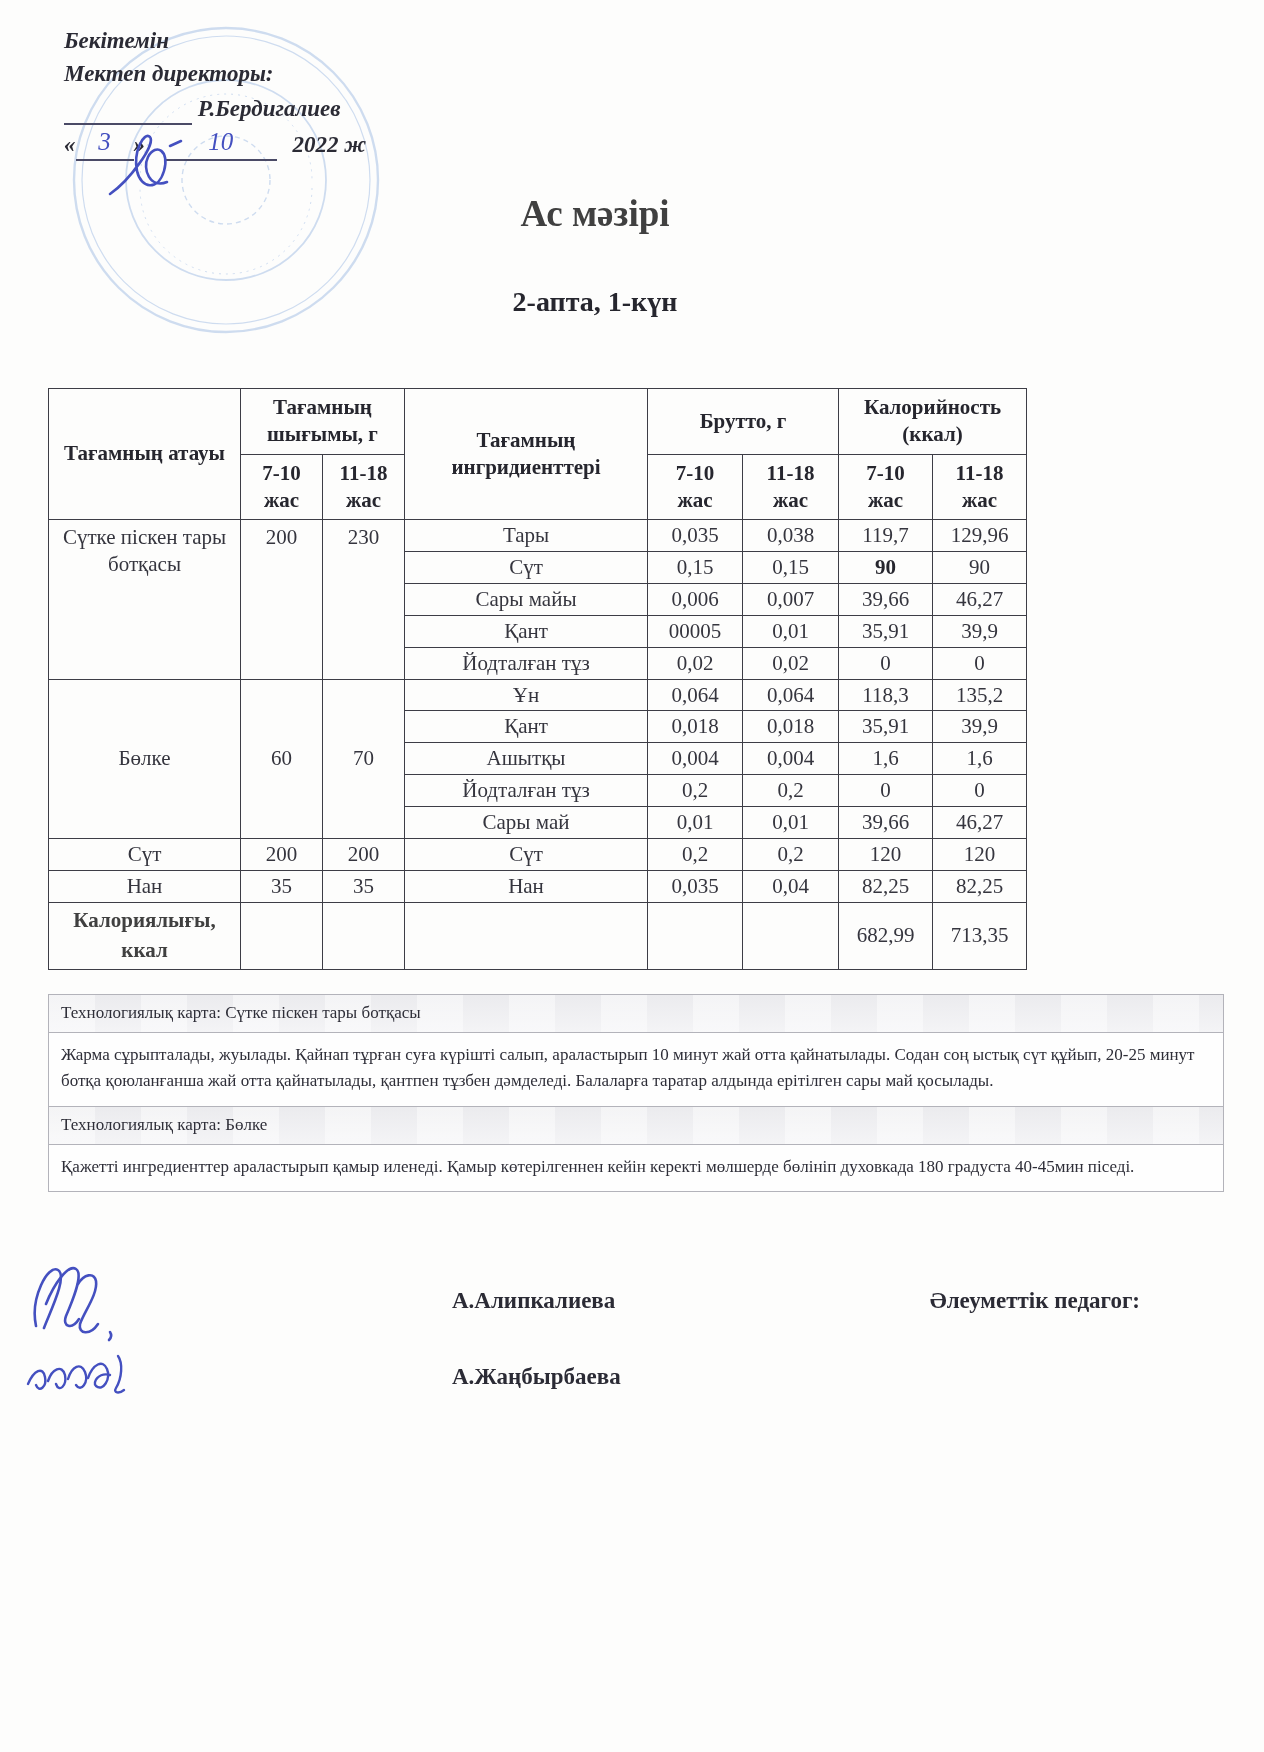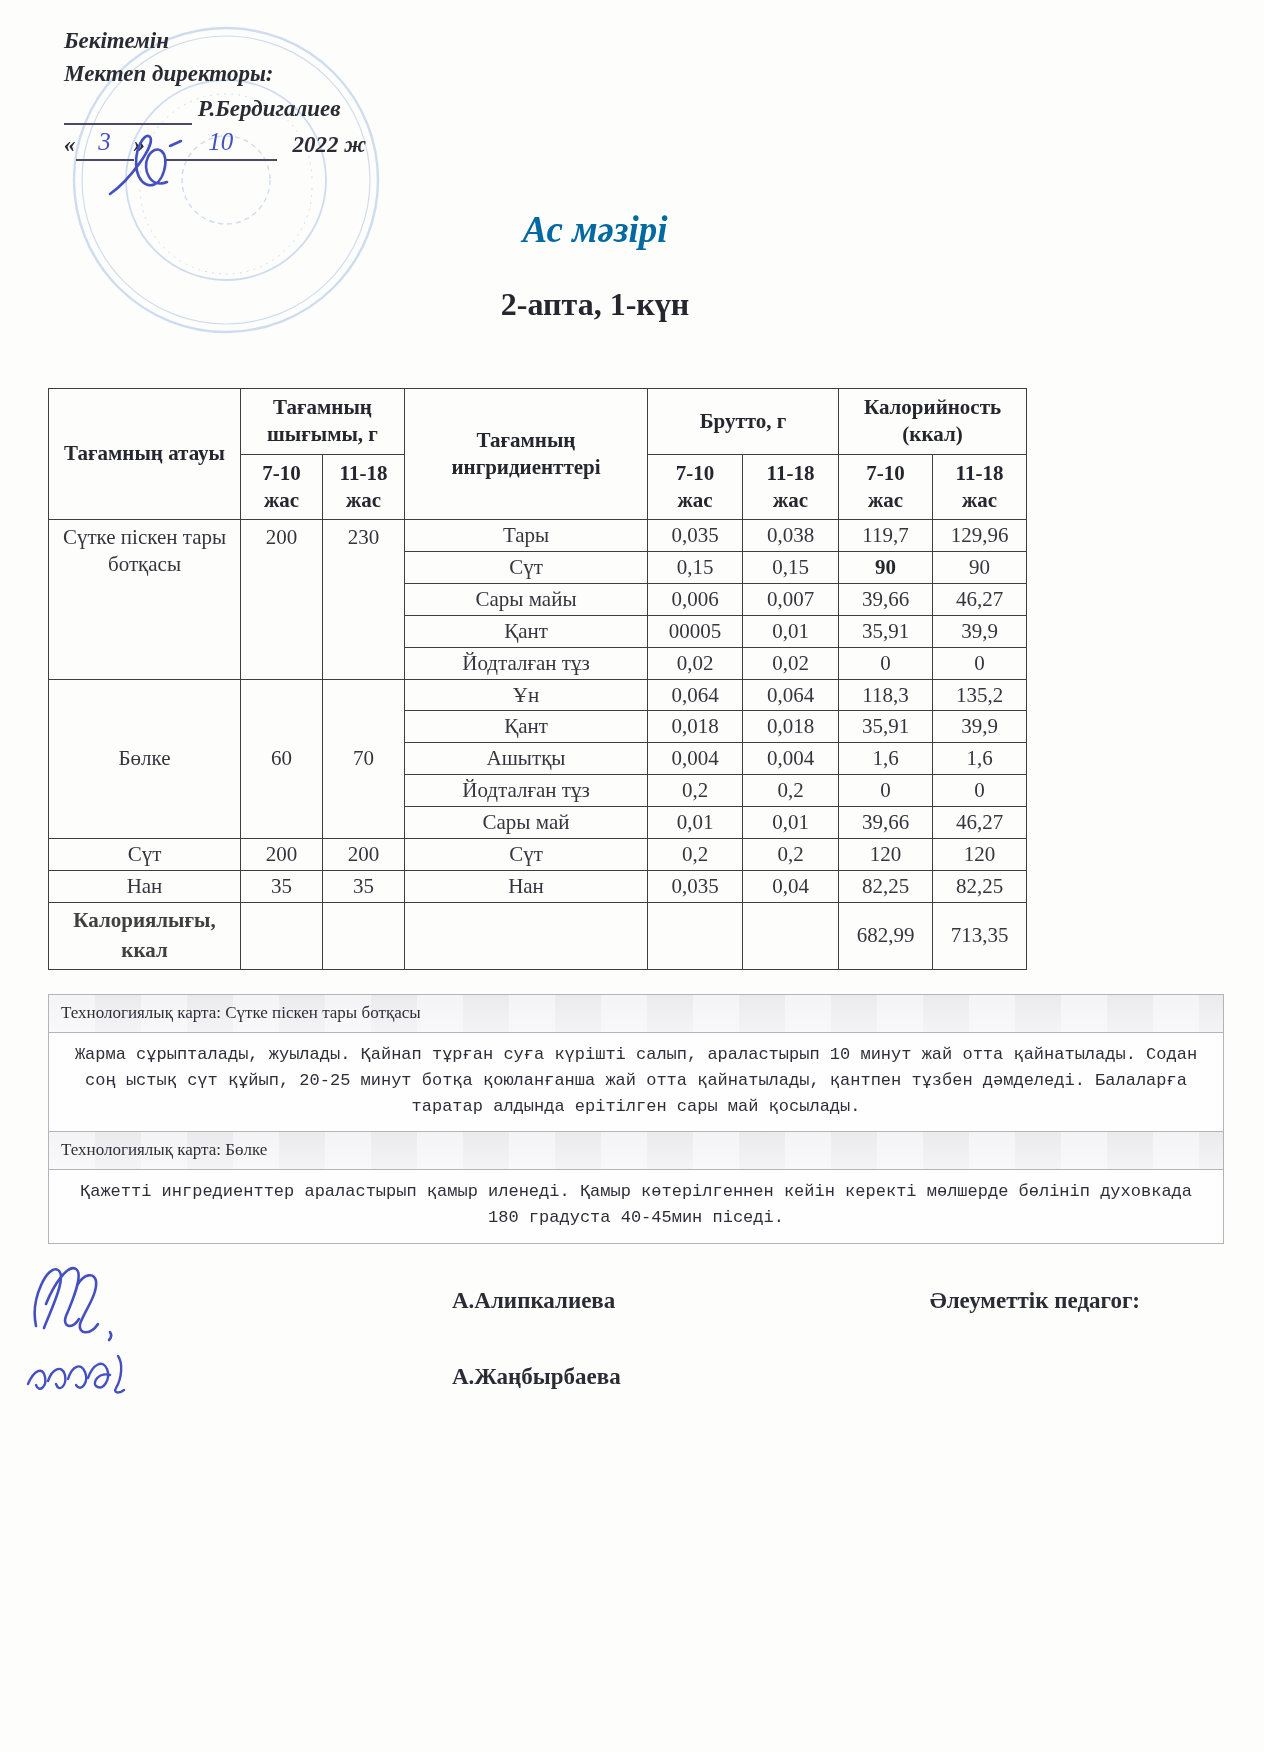--- a/index.html
+++ b/index.html
@@ -13,22 +13,22 @@
   .approval{position:absolute;left:64px;top:24px;z-index:2;
             font-weight:bold;font-style:italic;font-size:23px;line-height:33px;color:#2b2b35;}
   .approval .row{white-space:nowrap;}
   .uline{display:inline-block;border-bottom:2px solid #4a4a66;text-align:center;
          font-style:normal;vertical-align:bottom;}
   .hand{font-style:italic;color:#4450c0;font-weight:normal;font-size:25px;transform:skewX(-6deg);}
   .sig-director{position:absolute;left:40px;top:40px;z-index:3;}
 
   
   .center-band{position:absolute;left:40px;width:1110px;text-align:center;}
-  .doc-title{top:208px;font-size:37px;font-weight:bold;font-style:italic;color:#0369a1;}
-  .doc-subtitle{top:286px;font-size:32px;font-weight:bold;}
+  .doc-title{top:192px;font-size:37px;font-weight:bold;color:#404040;}
+  .doc-subtitle{top:286px;font-size:28px;font-weight:bold;}
   .doc-date{top:340px;font-size:22px;}
 
   
   table.menu{position:absolute;left:48px;top:388px;width:978px;border-collapse:collapse;
              table-layout:fixed;font-size:21px;color:#35353e;}
   table.menu th,table.menu td{border:1.6px solid #3d3d46;text-align:center;vertical-align:middle;
              padding:2px 3px;line-height:1.28;overflow:hidden;}
   table.menu th{font-weight:bold;color:#26262e;padding:5px 2px;line-height:1.3;}
   table.menu .age-inner{display:inline-block;width:62px;}
   table.menu td.vtop{vertical-align:top;padding-top:4px;}
@@ -36,21 +36,21 @@
   table.menu tr.totals-row td{height:62px;font-size:21px;}
   table.menu tr.totals-row td.totals-label{font-weight:bold;font-size:21px;color:#404040;line-height:1.4;}
 
   
   .techcards{position:absolute;left:48px;top:995px;width:1176px;font-size:17px;color:#2e2e38;}
   .tc-title{border:1px solid #b3b3ba;background:
             repeating-linear-gradient(90deg,rgba(255,255,255,.45) 0 46px,rgba(0,0,0,0) 46px 92px),
             linear-gradient(180deg,#ebebee,#f4f4f6);
             padding:8px 12px 9px 12px;margin-top:-1px;}
   .tc-body{border:1px solid #b3b3ba;background:#fefefe;padding:9px 12px 12px 12px;
-           line-height:1.52;margin-top:-1px;text-align:center;font-family:Liberation Mono, monospace;}
+           line-height:1.52;margin-top:-1px;text-align:left;}
 
   
   .sigs{position:absolute;left:0;top:1256px;width:1140px;display:grid;
         grid-template-columns:440px 175px auto;align-items:center;row-gap:2px;}
   .sig-label{text-align:right;font-weight:bold;font-size:23px;color:#2b2b35;}
   .sig-draw{padding-left:22px;}
   .sig-name{font-weight:bold;font-size:23px;color:#2b2b35;padding-left:12px;}
 </style>
 </head>
 <body>

